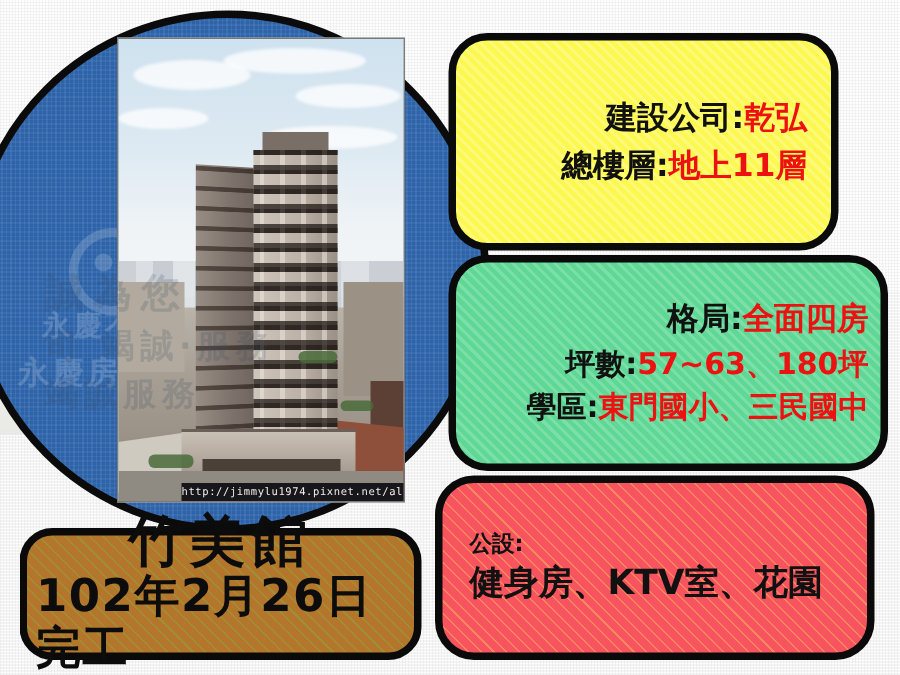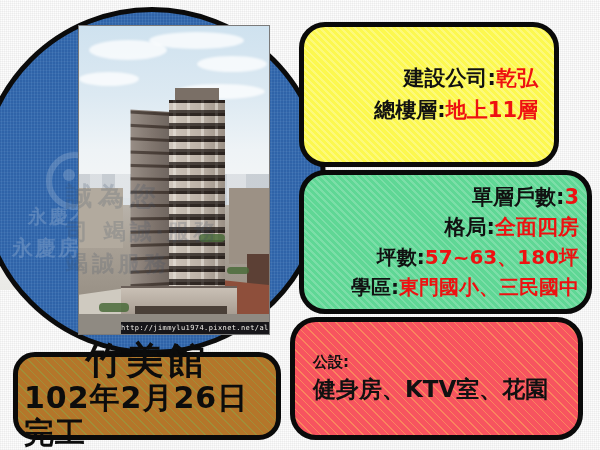--- a/index.html
+++ b/index.html
@@ -316,21 +316,20 @@
     width: 330px;
     z-index: 6;
     opacity: 0.20;
     color: #3a4a63;
     font-size: 26px;
     font-weight: bold;
     letter-spacing: 6px;
     line-height: 1.45;
     pointer-events: none;
     white-space: nowrap;
-    margin-left: 36px;
   }
   .mid-watermark .w2 { font-size: 22px; letter-spacing: 4px; }
 </style>
 </head>
 <body>
 
 <div id="poster">
 
   <div class="left-band"></div>
 
@@ -390,23 +389,20 @@
     <div class="row">
       <span class="lbl">建設公司:</span><span class="val">乾弘</span>
     </div>
     <div class="row">
       <span class="lbl">總樓層:</span><span class="val">地上11層</span>
     </div>
   </div>
 
   <div class="card card-green">
     <div class="row">
-      <span class="lbl">單層戶數:</span><span class="val">3</span>
-    </div>
-    <div class="row">
       <span class="lbl">格局:</span><span class="val">全面四房</span>
     </div>
     <div class="row wide">
       <span class="lbl">坪數:</span><span class="val">57~63、180坪</span>
     </div>
     <div class="row wide">
       <span class="lbl">學區:</span><span class="val">東門國小、三民國中</span>
     </div>
   </div>
 

